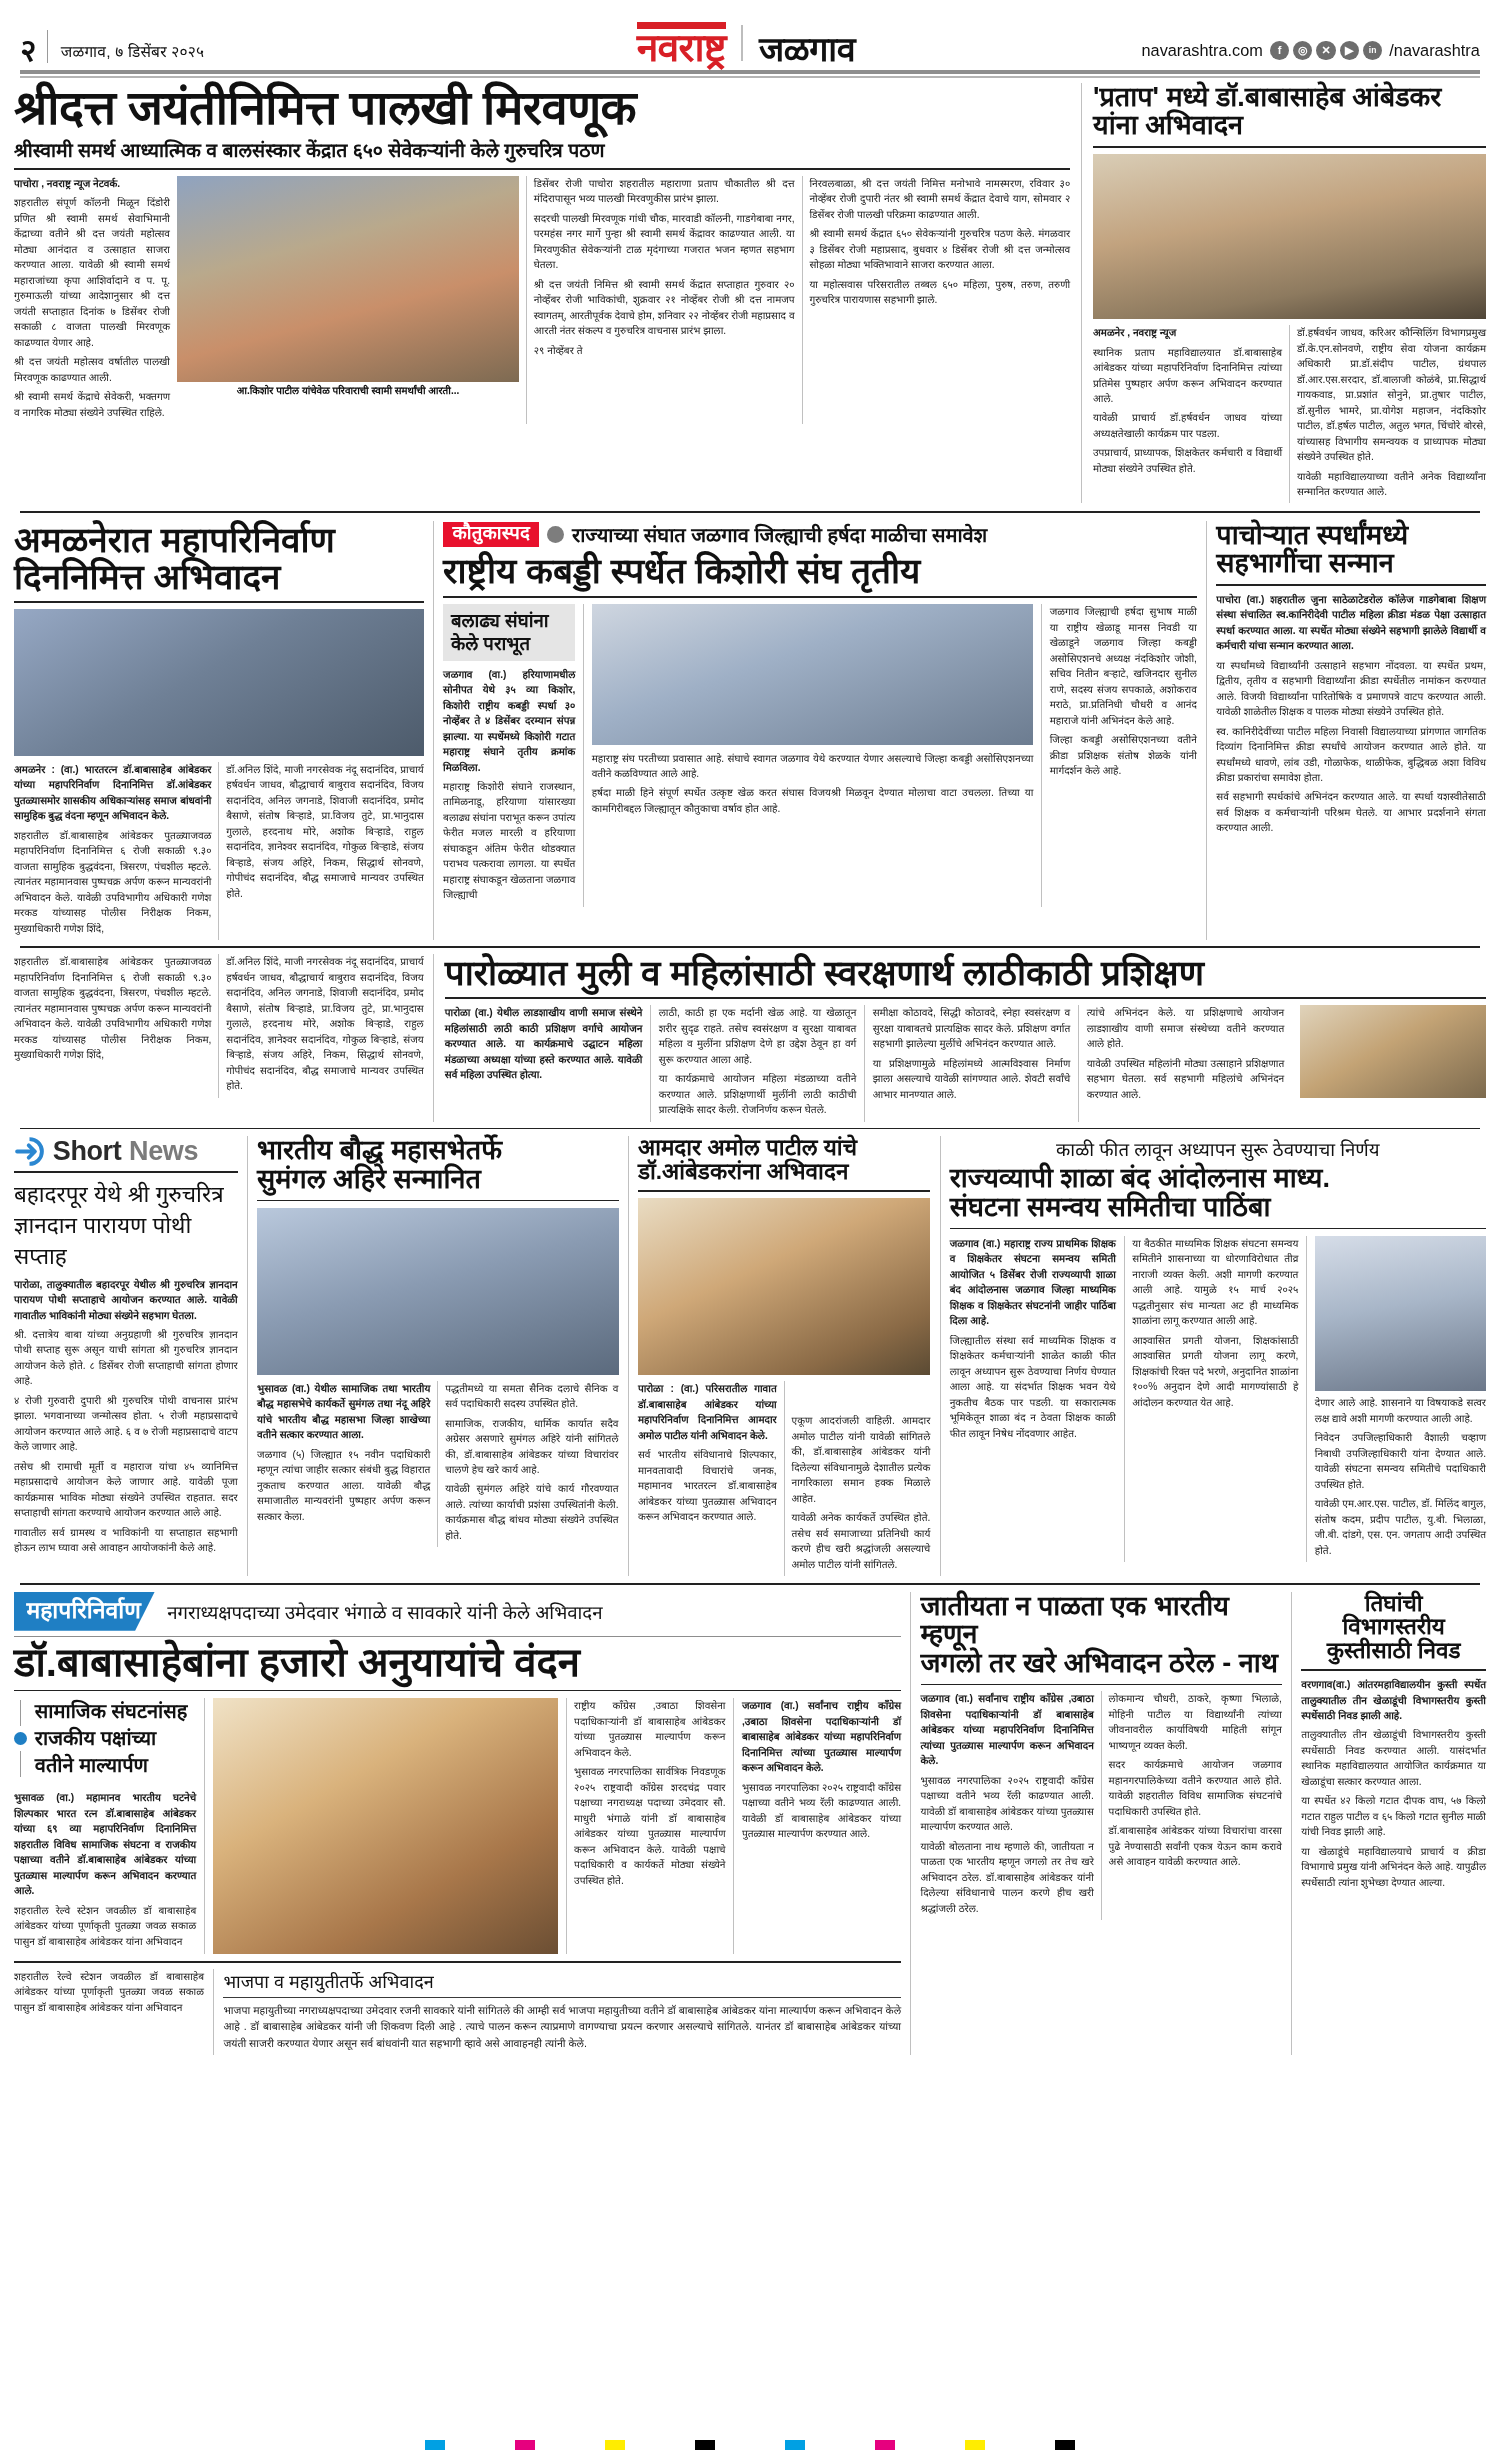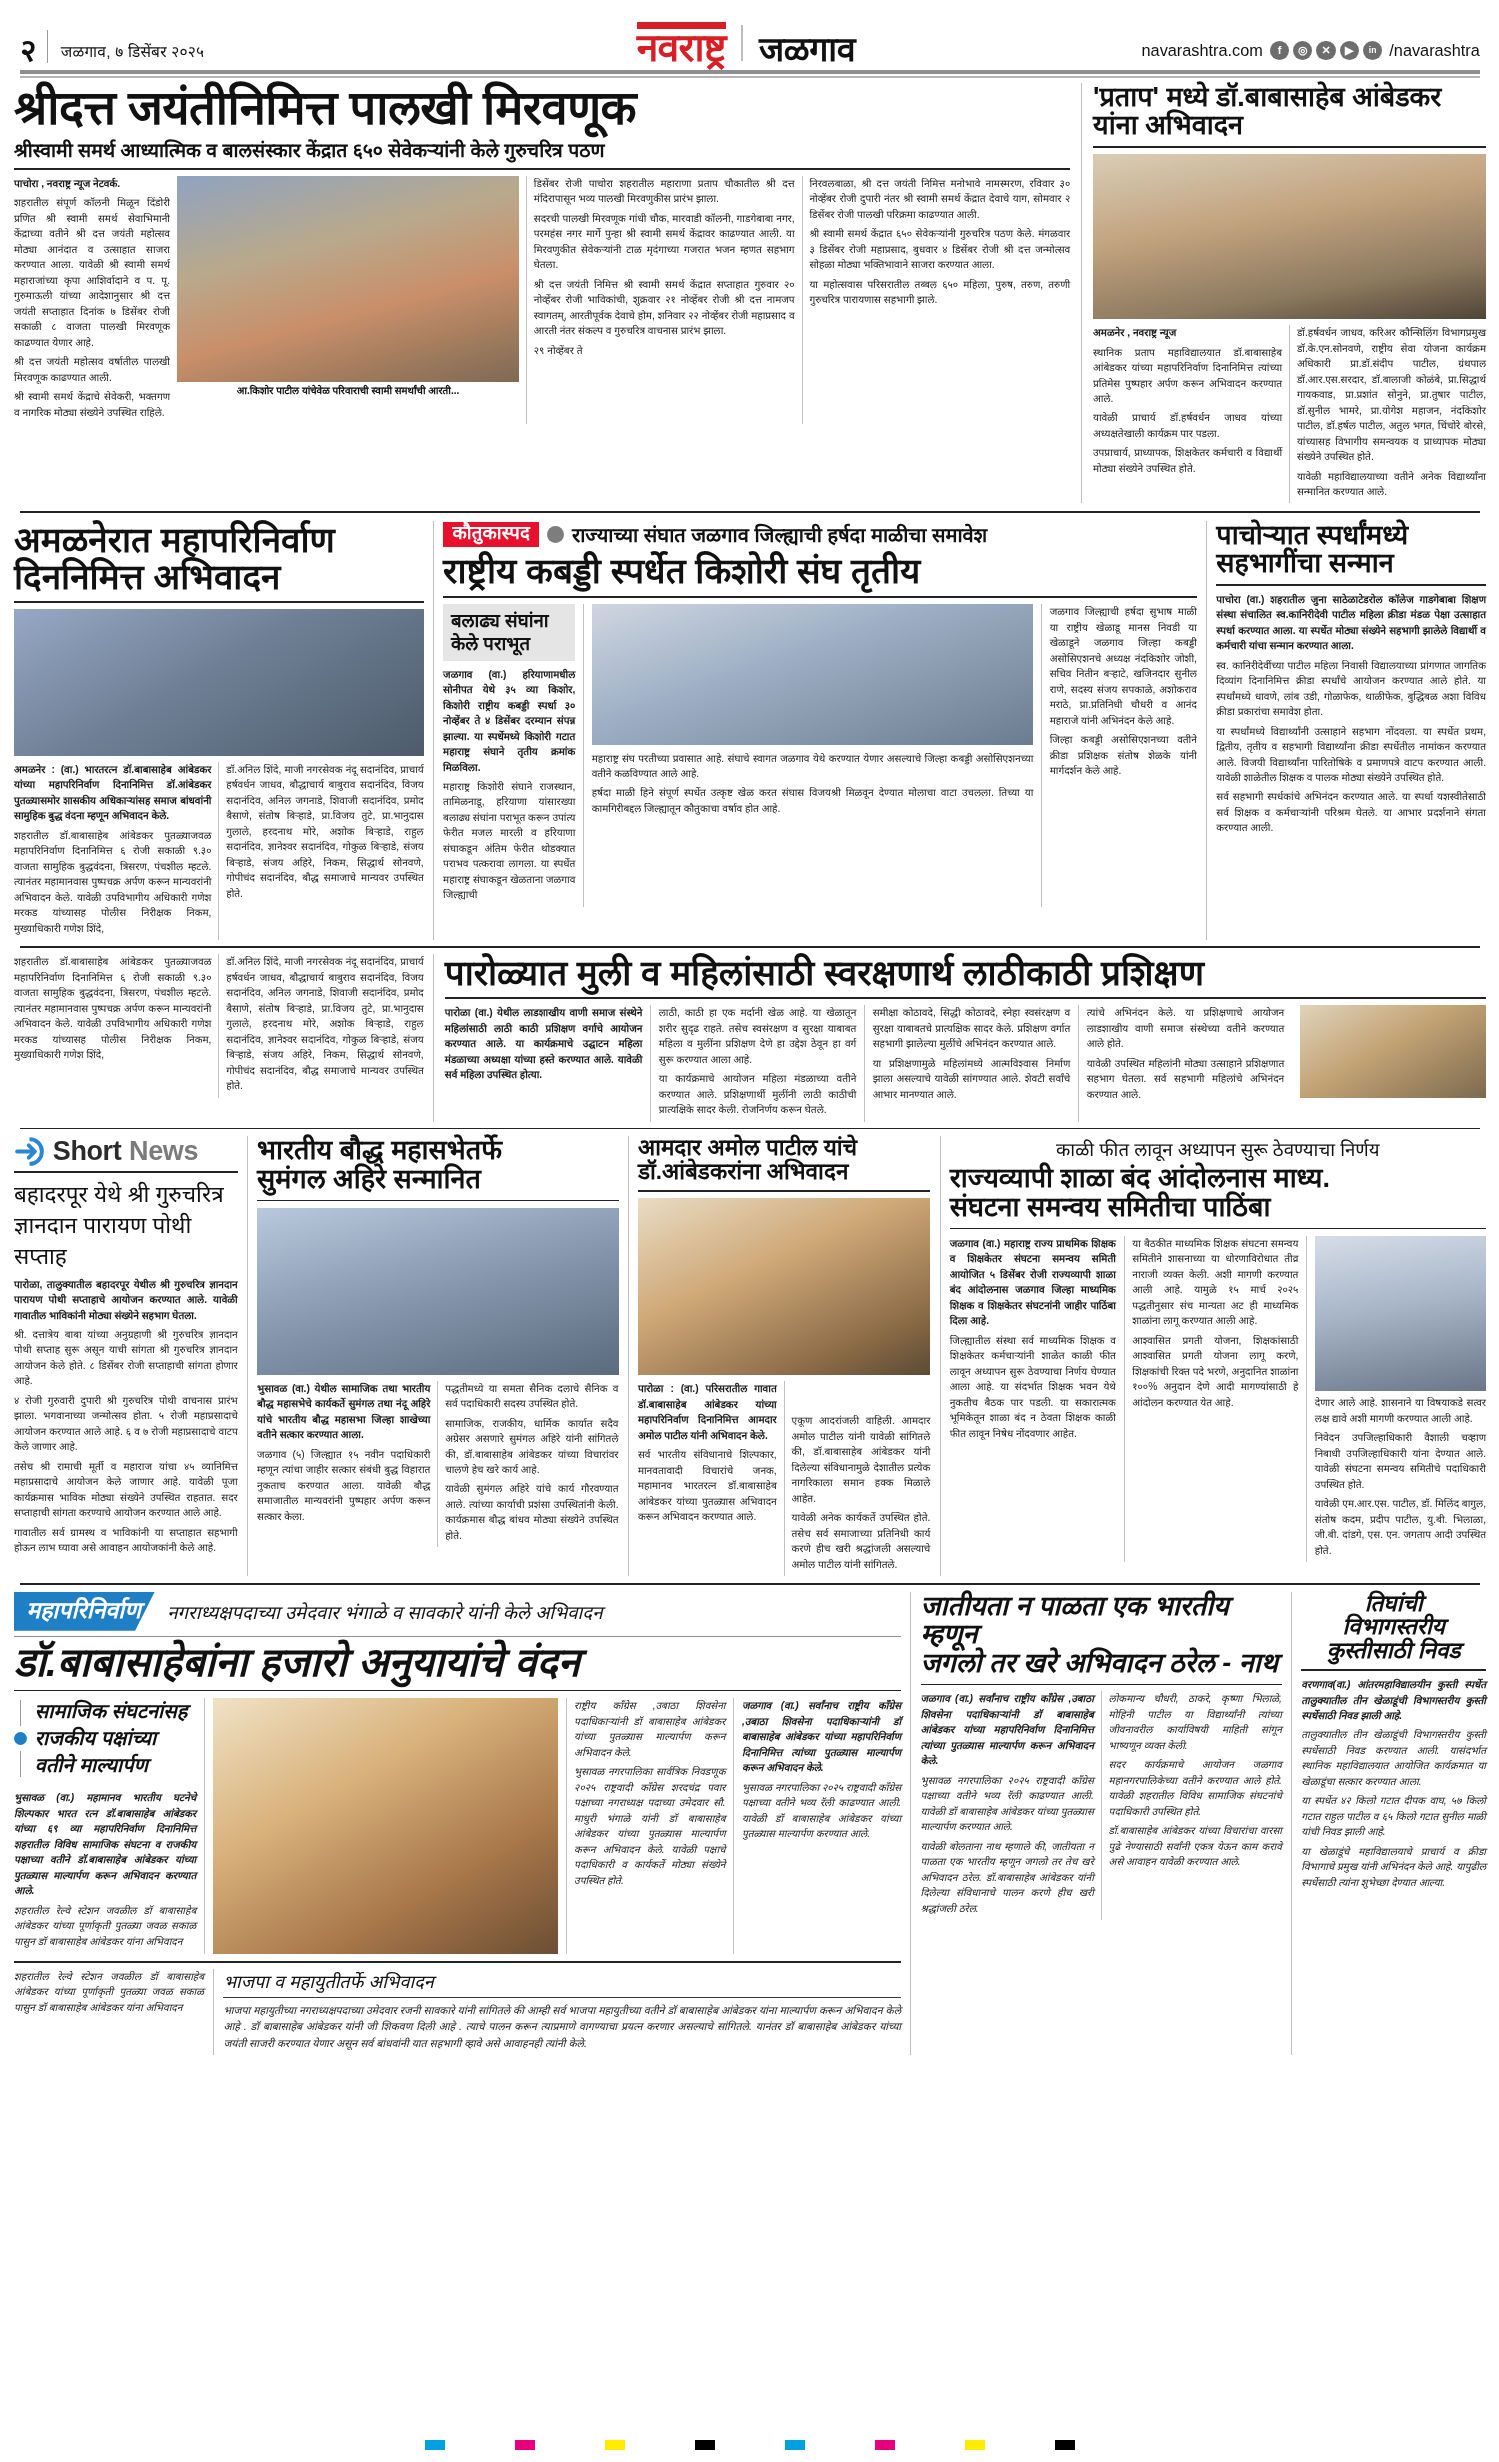--- a/index.html
+++ b/index.html
@@ -259,22 +259,22 @@
     <div class="divv"></div>
 
     <div style="flex:0 0 279px; padding-left:9.3px;">
       <h2 class="hl-md">
         <span>पाचोऱ्यात स्पर्धांमध्ये</span><br>
         <span>सहभागींचा सन्मान</span>
       </h2>
       <div class="rule2" style="margin:6.2px 0 6.2px 0;"></div>
       <div class="body-col">
         <p class="dateline">पाचोरा (वा.) शहरातील जुना साठेळाटेडरोल कॉलेज गाडगेबाबा शिक्षण संस्था संचालित स्व.कानिरीदेवी पाटील महिला क्रीडा मंडळ पेक्षा उत्साहात स्पर्धा करण्यात आला. या स्पर्धेत मोठ्या संख्येने सहभागी झालेले विद्यार्थी व कर्मचारी यांचा सन्मान करण्यात आला.</p>
+        <p>या स्पर्धांमध्ये विद्यार्थ्यांनी उत्साहाने सहभाग नोंदवला. या स्पर्धेत प्रथम, द्वितीय, तृतीय व सहभागी विद्यार्थ्यांना क्रीडा स्पर्धेतील नामांकन करण्यात आले. विजयी विद्यार्थ्यांना पारितोषिके व प्रमाणपत्रे वाटप करण्यात आली. यावेळी शाळेतील शिक्षक व पालक मोठ्या संख्येने उपस्थित होते.</p>
         <p>स्व. कानिरीदेवींच्या पाटील महिला निवासी विद्यालयाच्या प्रांगणात जागतिक दिव्यांग दिनानिमित्त क्रीडा स्पर्धांचे आयोजन करण्यात आले होते. या स्पर्धांमध्ये धावणे, लांब उडी, गोळाफेक, थाळीफेक, बुद्धिबळ अशा विविध क्रीडा प्रकारांचा समावेश होता.</p>
-        <p>या स्पर्धांमध्ये विद्यार्थ्यांनी उत्साहाने सहभाग नोंदवला. या स्पर्धेत प्रथम, द्वितीय, तृतीय व सहभागी विद्यार्थ्यांना क्रीडा स्पर्धेतील नामांकन करण्यात आले. विजयी विद्यार्थ्यांना पारितोषिके व प्रमाणपत्रे वाटप करण्यात आली. यावेळी शाळेतील शिक्षक व पालक मोठ्या संख्येने उपस्थित होते.</p>
         <p>सर्व सहभागी स्पर्धकांचे अभिनंदन करण्यात आले. या स्पर्धा यशस्वीतेसाठी सर्व शिक्षक व कर्मचाऱ्यांनी परिश्रम घेतले. या आभार प्रदर्शनाने संगता करण्यात आली.</p>
       </div>
     </div>
   </div>
 
   <div class="rule2" style="margin:6.2px 6.2px 6.2px 6.2px;"></div>
 
   <div style="display:flex;">
     <div style="flex:0 0 419px; padding-right:9.3px;">
       <div class="colgrid">
@@ -420,21 +420,21 @@
             <p>निवेदन उपजिल्हाधिकारी वैशाली चव्हाण निबाधी उपजिल्हाधिकारी यांना देण्यात आले. यावेळी संघटना समन्वय समितीचे पदाधिकारी उपस्थित होते.</p>
             <p>यावेळी एम.आर.एस. पाटील, डॉ. मिलिंद बागुल, संतोष कदम, प्रदीप पाटील, यु.बी. भिलाळा, जी.बी. दांडगे, एस. एन. जगताप आदी उपस्थित होते.</p>
           </div>
         </div>
       </div>
     </div>
   </div>
 
   <div class="rule2" style="margin:7px 6.2px 7px 6.2px;"></div>
 
-  <div style="display:flex;font-style:italic;">
+  <div style="display:flex;">
 
     <div style="flex:1 1 0; padding-right:9.3px;">
       <div style="display:flex; align-items:center; gap:12.4px;">
         <span class="badge-blue">महापरिनिर्वाण</span>
         <span class="hl-xs">नगराध्यक्षपदाच्या उमेदवार भंगाळे व सावकारे यांनी केले अभिवादन</span>
       </div>
       <div class="rulehair" style="background:#8d8d8d;margin:4.7px 0 4.7px 0;"></div>
       <h2 class="hl-lg" style="font-size:40px;">डॉ.बाबासाहेबांना हजारो अनुयायांचे वंदन</h2>
       <div class="rule2" style="margin:6.2px 0 7px 0;"></div>
 

